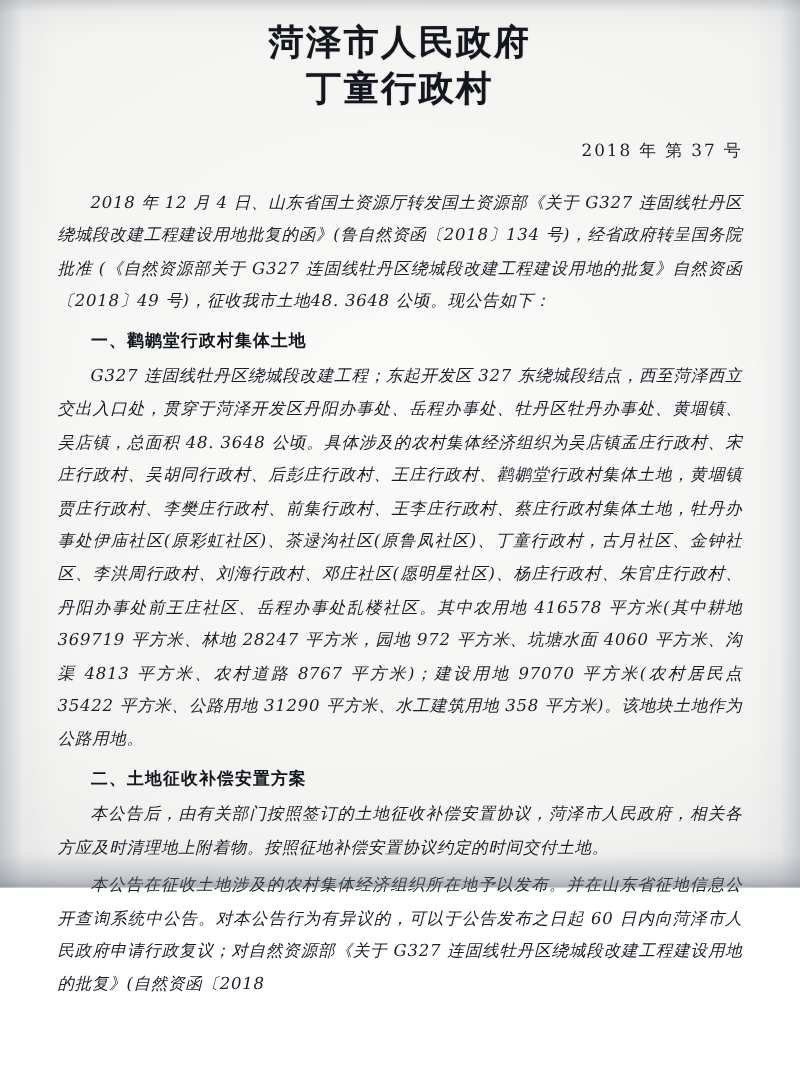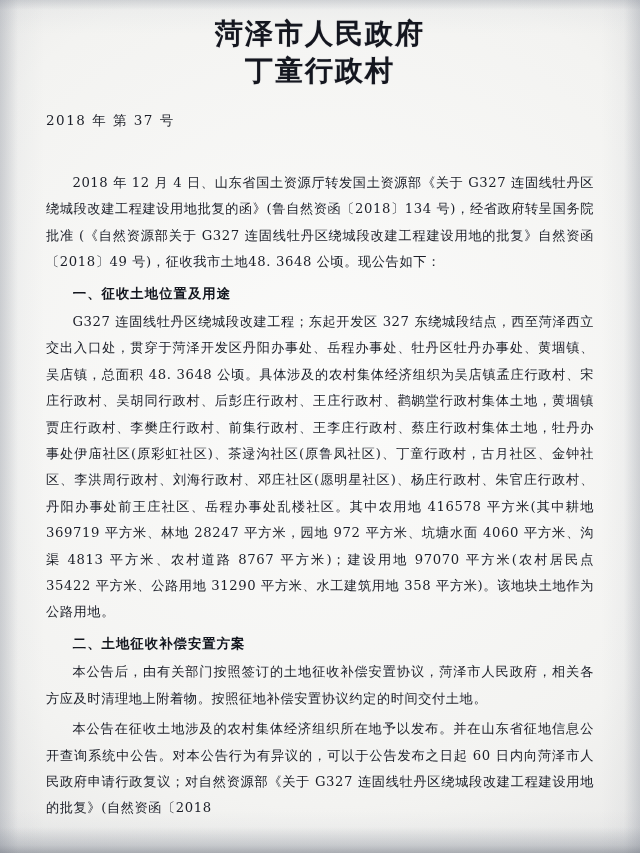--- a/index.html
+++ b/index.html
@@ -11,21 +11,21 @@
     width: 640px;
     height: 853px;
     overflow: hidden;
     font-family: "DejaVu Serif", "Liberation Serif", serif;
   }
 
   
   #page {
     position: relative;
     width: 640px;
-    height: 853px;
+    height: 710px;
     background:
       radial-gradient(ellipse 120% 90% at 50% 45%, #fbfbfa 0%, #f3f3f1 55%, #e7e7e6 80%, #d8d9d8 100%),
       linear-gradient(180deg, #f6f6f5 0%, #f1f1f0 50%, #e9eae9 100%);
     box-sizing: border-box;
     padding: 0;
     color: #1c1f2a;
   }
 
   
   #page::after {
@@ -55,39 +55,40 @@
     font-family: "DejaVu Serif", "Liberation Serif", serif;
     font-weight: 700;
     font-size: 28px;
     line-height: 1.32;
     letter-spacing: 2px;
     color: #14161f;
     text-shadow: 0 0 1px rgba(20,22,31,0.35);
   }
 
   .doc-number {
-    text-align: left;
+    text-align: right;
     margin-top: 22px;
-    margin-bottom: 40px;
+    margin-bottom: 20px;
     font-size: 13.5px;
     letter-spacing: 1.5px;
     color: #1b1e27;
   }
 
   p.body-text {
     margin: 0 0 4px 0;
     font-size: 13.2px;
     line-height: 2.0;
     text-align: justify;
     text-justify: inter-ideograph;
     letter-spacing: 0.6px;
     color: #1a1d27;
   }
   p.indent {
     text-indent: 2em;
+    font-style: italic;
   }
   p.section-head {
     text-indent: 2em;
     font-weight: 700;
     margin: 2px 0 2px 0;
     font-size: 13.4px;
     line-height: 2.05;
     letter-spacing: 1px;
     color: #13161e;
   }
@@ -141,21 +142,21 @@
 
     <div class="title-block">
       <div class="title-line">菏泽市人民政府</div>
       <div class="title-line">丁童行政村</div>
     </div>
 
     <div class="doc-number">2018 年  第 37 号</div>
 
     <p class="body-text indent">2018 年 12 月 4 日、山东省国土资源厅转发国土资源部《关于 G327 连固线牡丹区绕城段改建工程建设用地批复的函》(鲁自然资函〔2018〕134 号)，经省政府转呈国务院批准 (《自然资源部关于 G327 连固线牡丹区绕城段改建工程建设用地的批复》自然资函〔2018〕49 号)，征收我市土地48. 3648 公顷。现公告如下：</p>
 
-    <p class="section-head">一、征收土地位置及用途</p>
+    <p class="section-head">一、鹳鹕堂行政村集体土地</p>
 
     <p class="body-text indent">G327 连固线牡丹区绕城段改建工程；东起开发区 327 东绕城段结点，西至菏泽西立交出入口处，贯穿于菏泽开发区丹阳办事处、岳程办事处、牡丹区牡丹办事处、黄堌镇、吴店镇，总面积 48. 3648 公顷。具体涉及的农村集体经济组织为吴店镇孟庄行政村、宋庄行政村、吴胡同行政村、后彭庄行政村、王庄行政村、鹳鹕堂行政村集体土地，黄堌镇贾庄行政村、李樊庄行政村、前集行政村、王李庄行政村、蔡庄行政村集体土地，牡丹办事处伊庙社区(原彩虹社区)、茶逯沟社区(原鲁凤社区)、丁童行政村，古月社区、金钟社区、李洪周行政村、刘海行政村、邓庄社区(愿明星社区)、杨庄行政村、朱官庄行政村、丹阳办事处前王庄社区、岳程办事处乱楼社区。其中农用地 416578 平方米(其中耕地 369719 平方米、林地 28247 平方米，园地 972 平方米、坑塘水面 4060 平方米、沟渠 4813 平方米、农村道路 8767 平方米)；建设用地 97070 平方米(农村居民点 35422 平方米、公路用地 31290 平方米、水工建筑用地 358 平方米)。该地块土地作为公路用地。</p>
 
     <p class="section-head">二、土地征收补偿安置方案</p>
 
 
 
     <p class="body-text indent">本公告后，由有关部门按照签订的土地征收补偿安置协议，菏泽市人民政府，相关各方应及时清理地上附着物。按照征地补偿安置协议约定的时间交付土地。</p>
 
 

